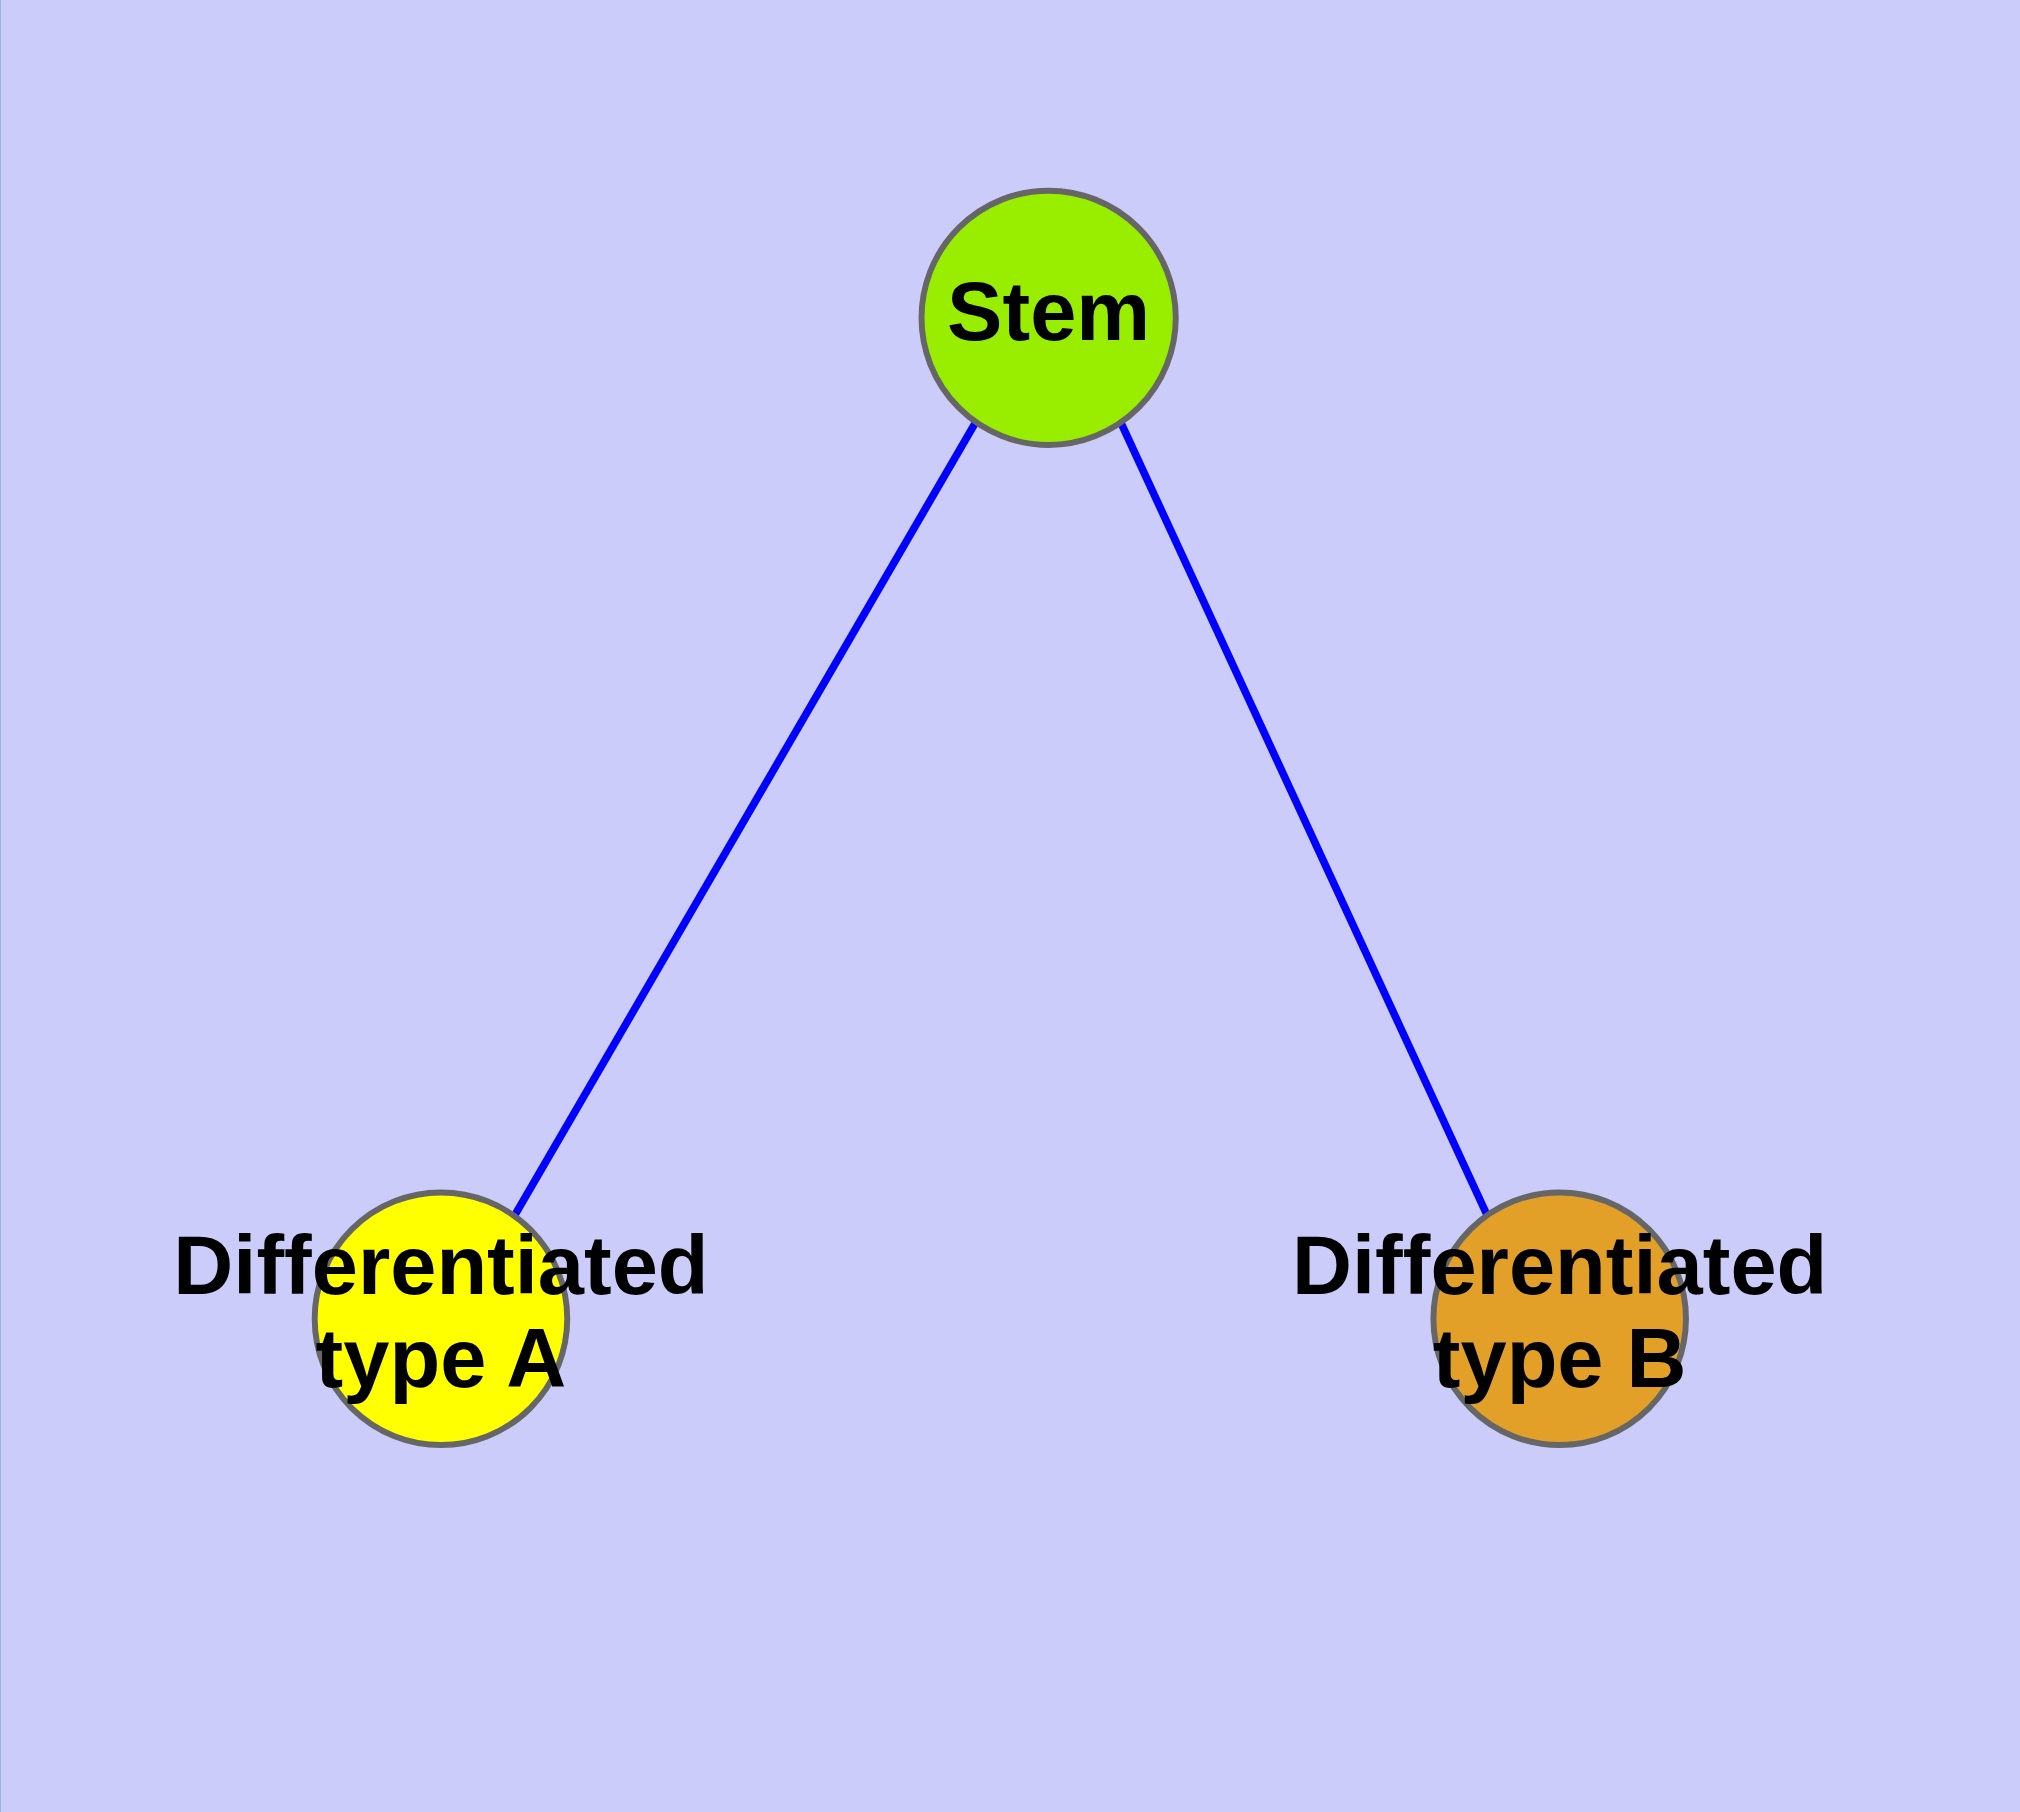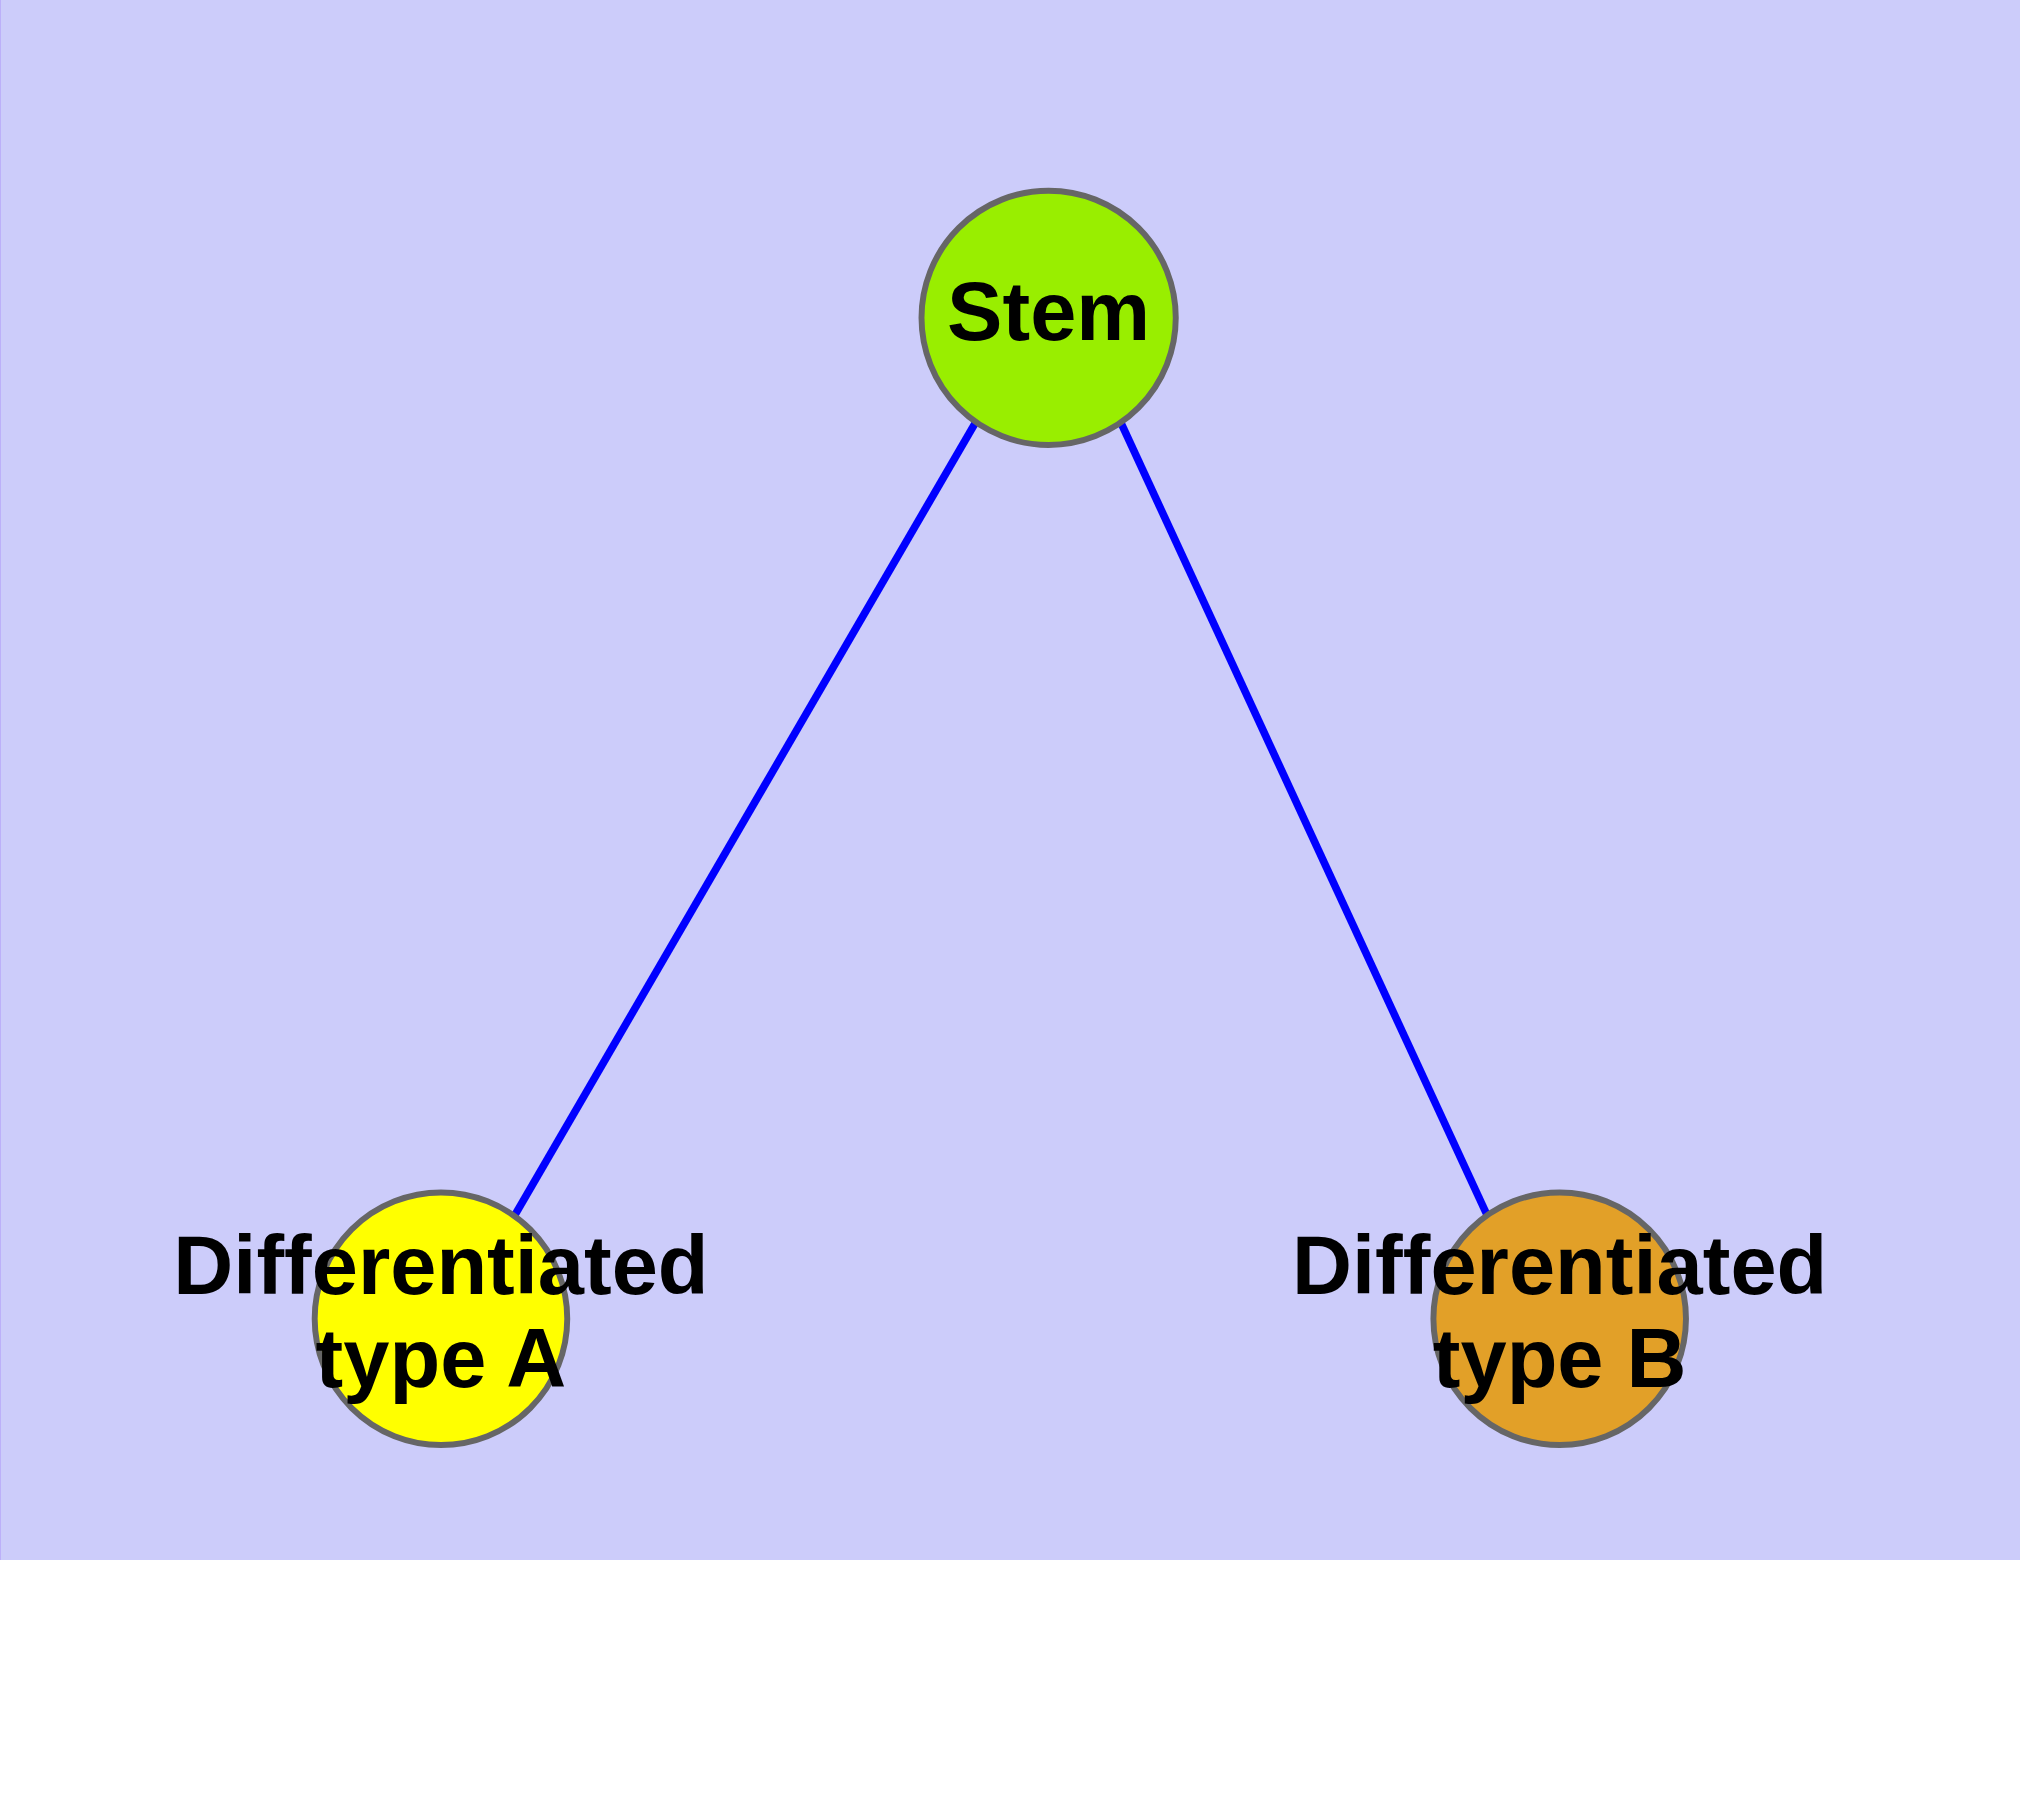--- a/index.html
+++ b/index.html
@@ -3,23 +3,23 @@
 <meta charset="utf-8">
 <style>
   html, body {
     margin: 0;
     padding: 0;
     background: #ffffff;
   }
   #canvas {
     position: relative;
     width: 2021px;
-    height: 1560px;
+    height: 1812px;
     overflow: hidden;
-    background: #8b5cf6;
+    background: #0369a1;
     font-family: "Liberation Sans", sans-serif;
   }
   #graph-svg {
     position: absolute;
     top: 0;
     left: 0;
     width: 2021px;
     height: 1812px;
     display: block;
   }

